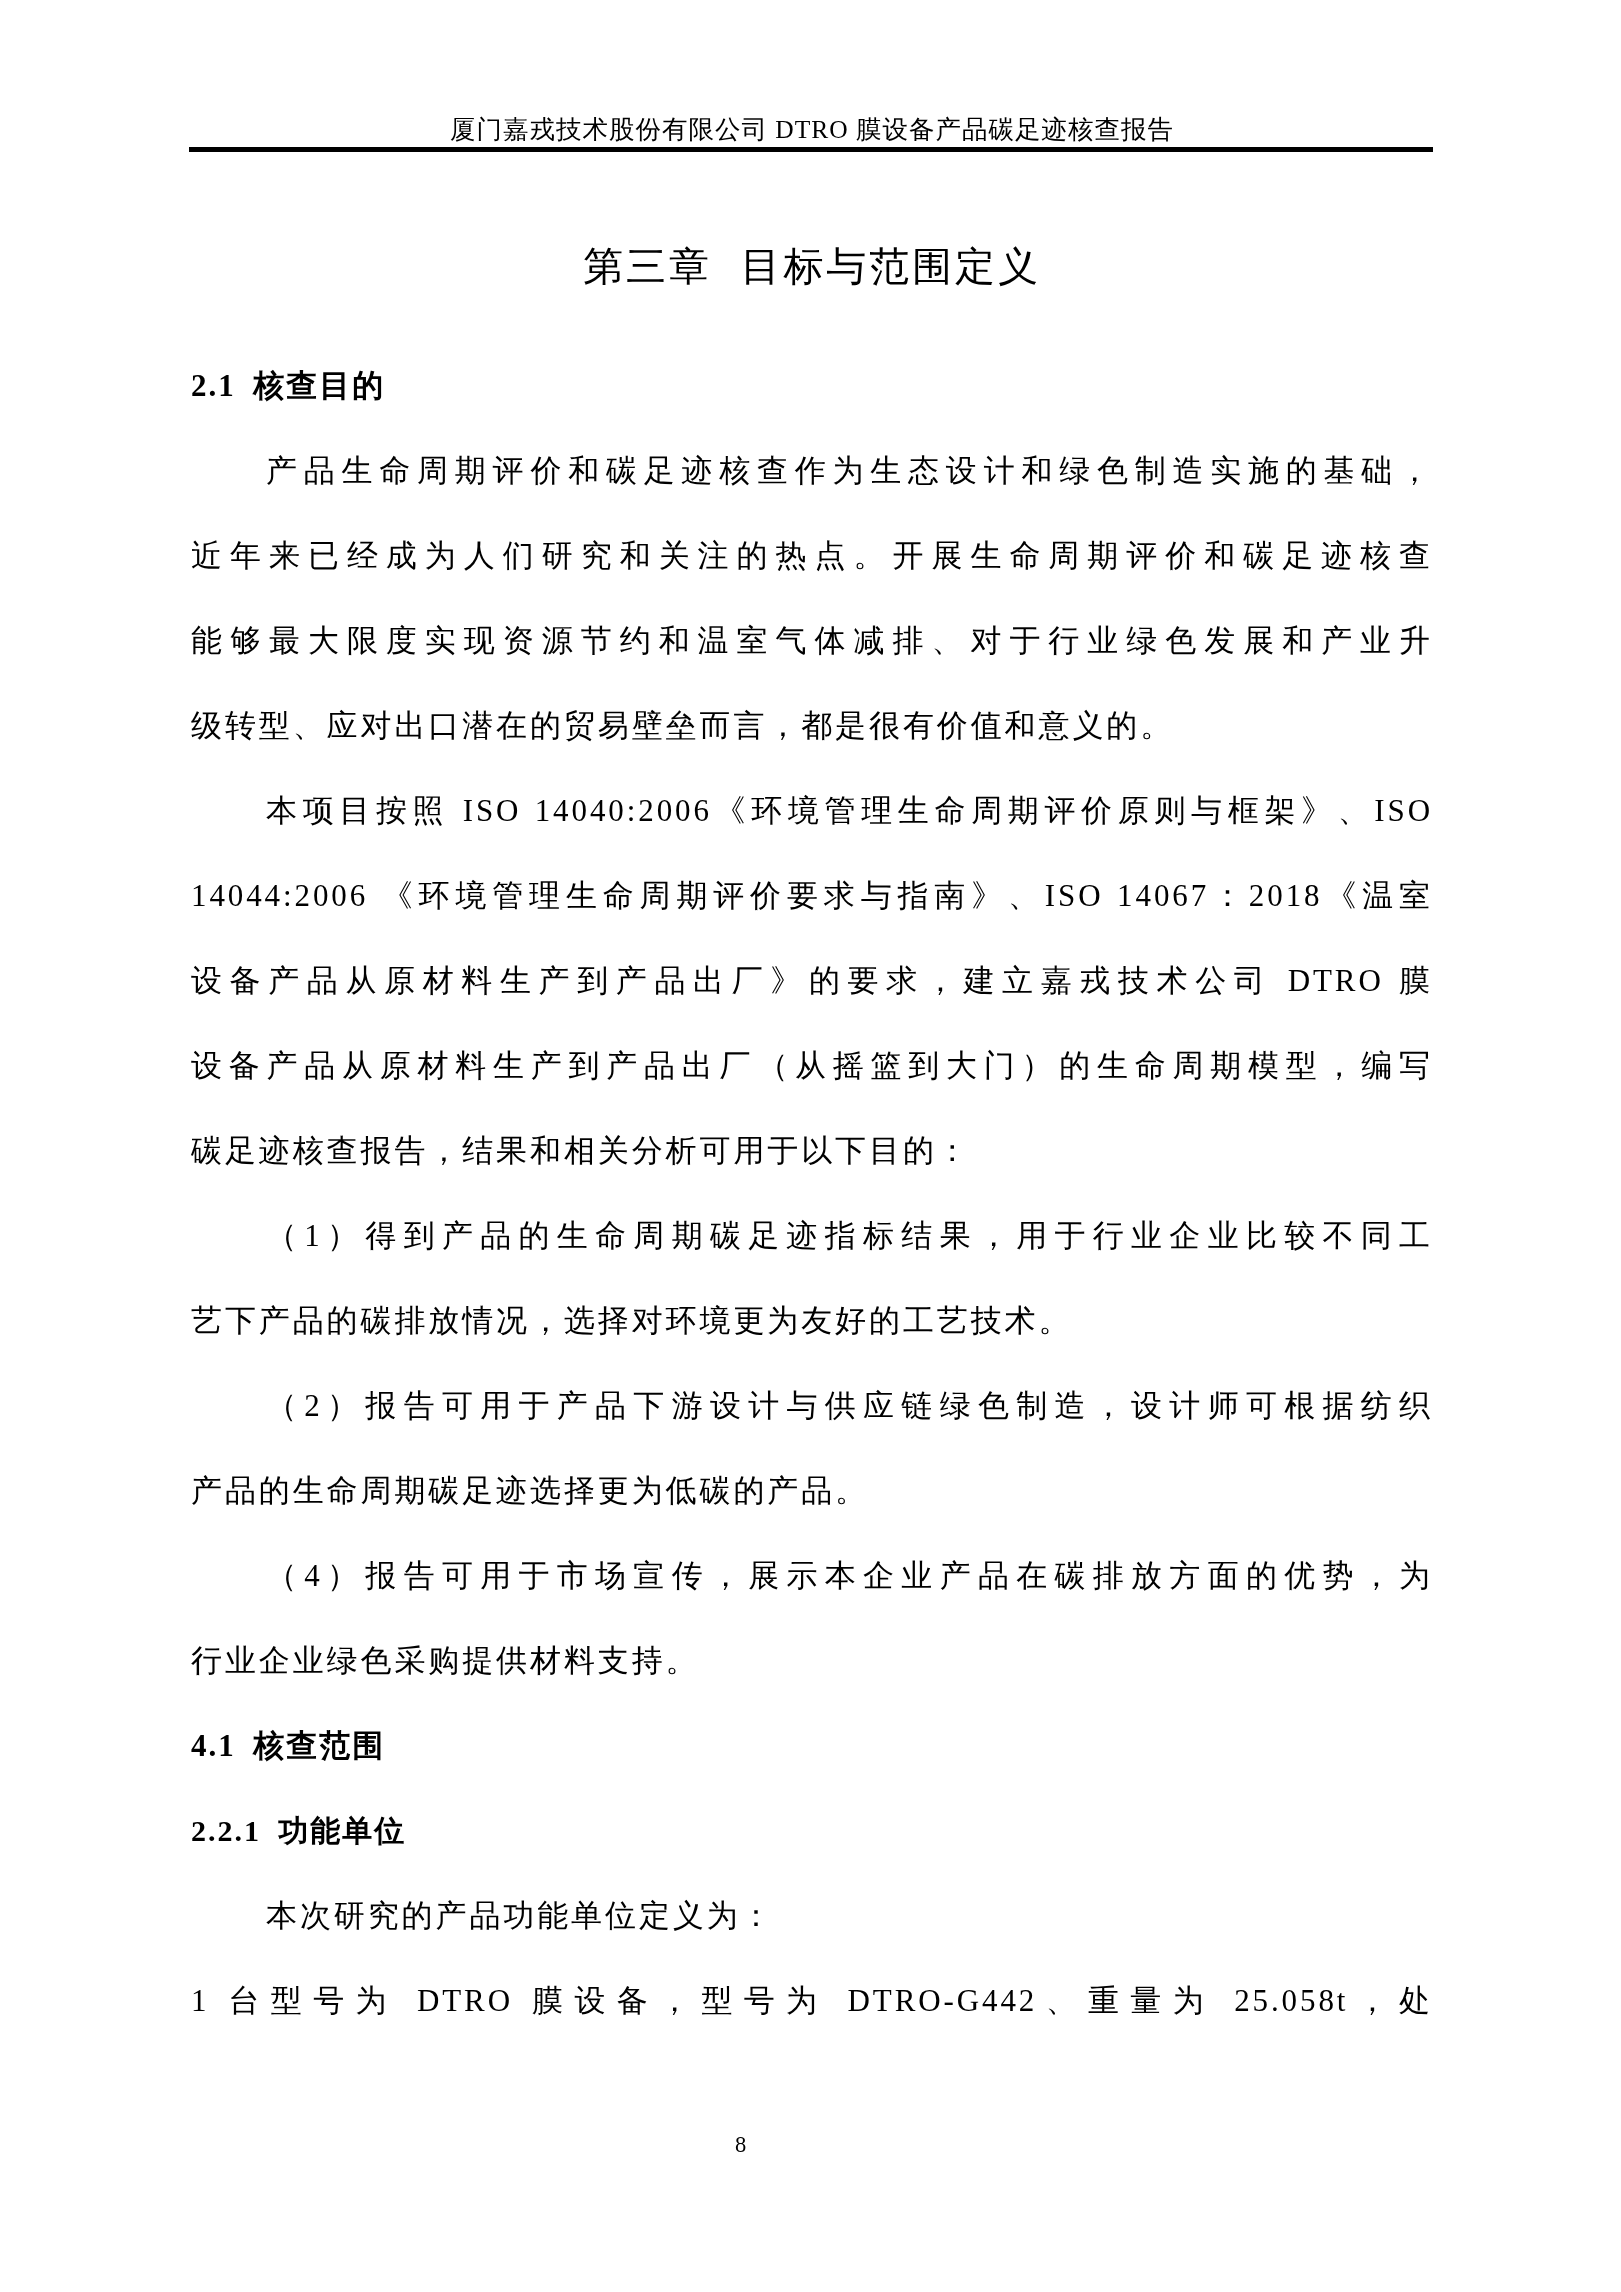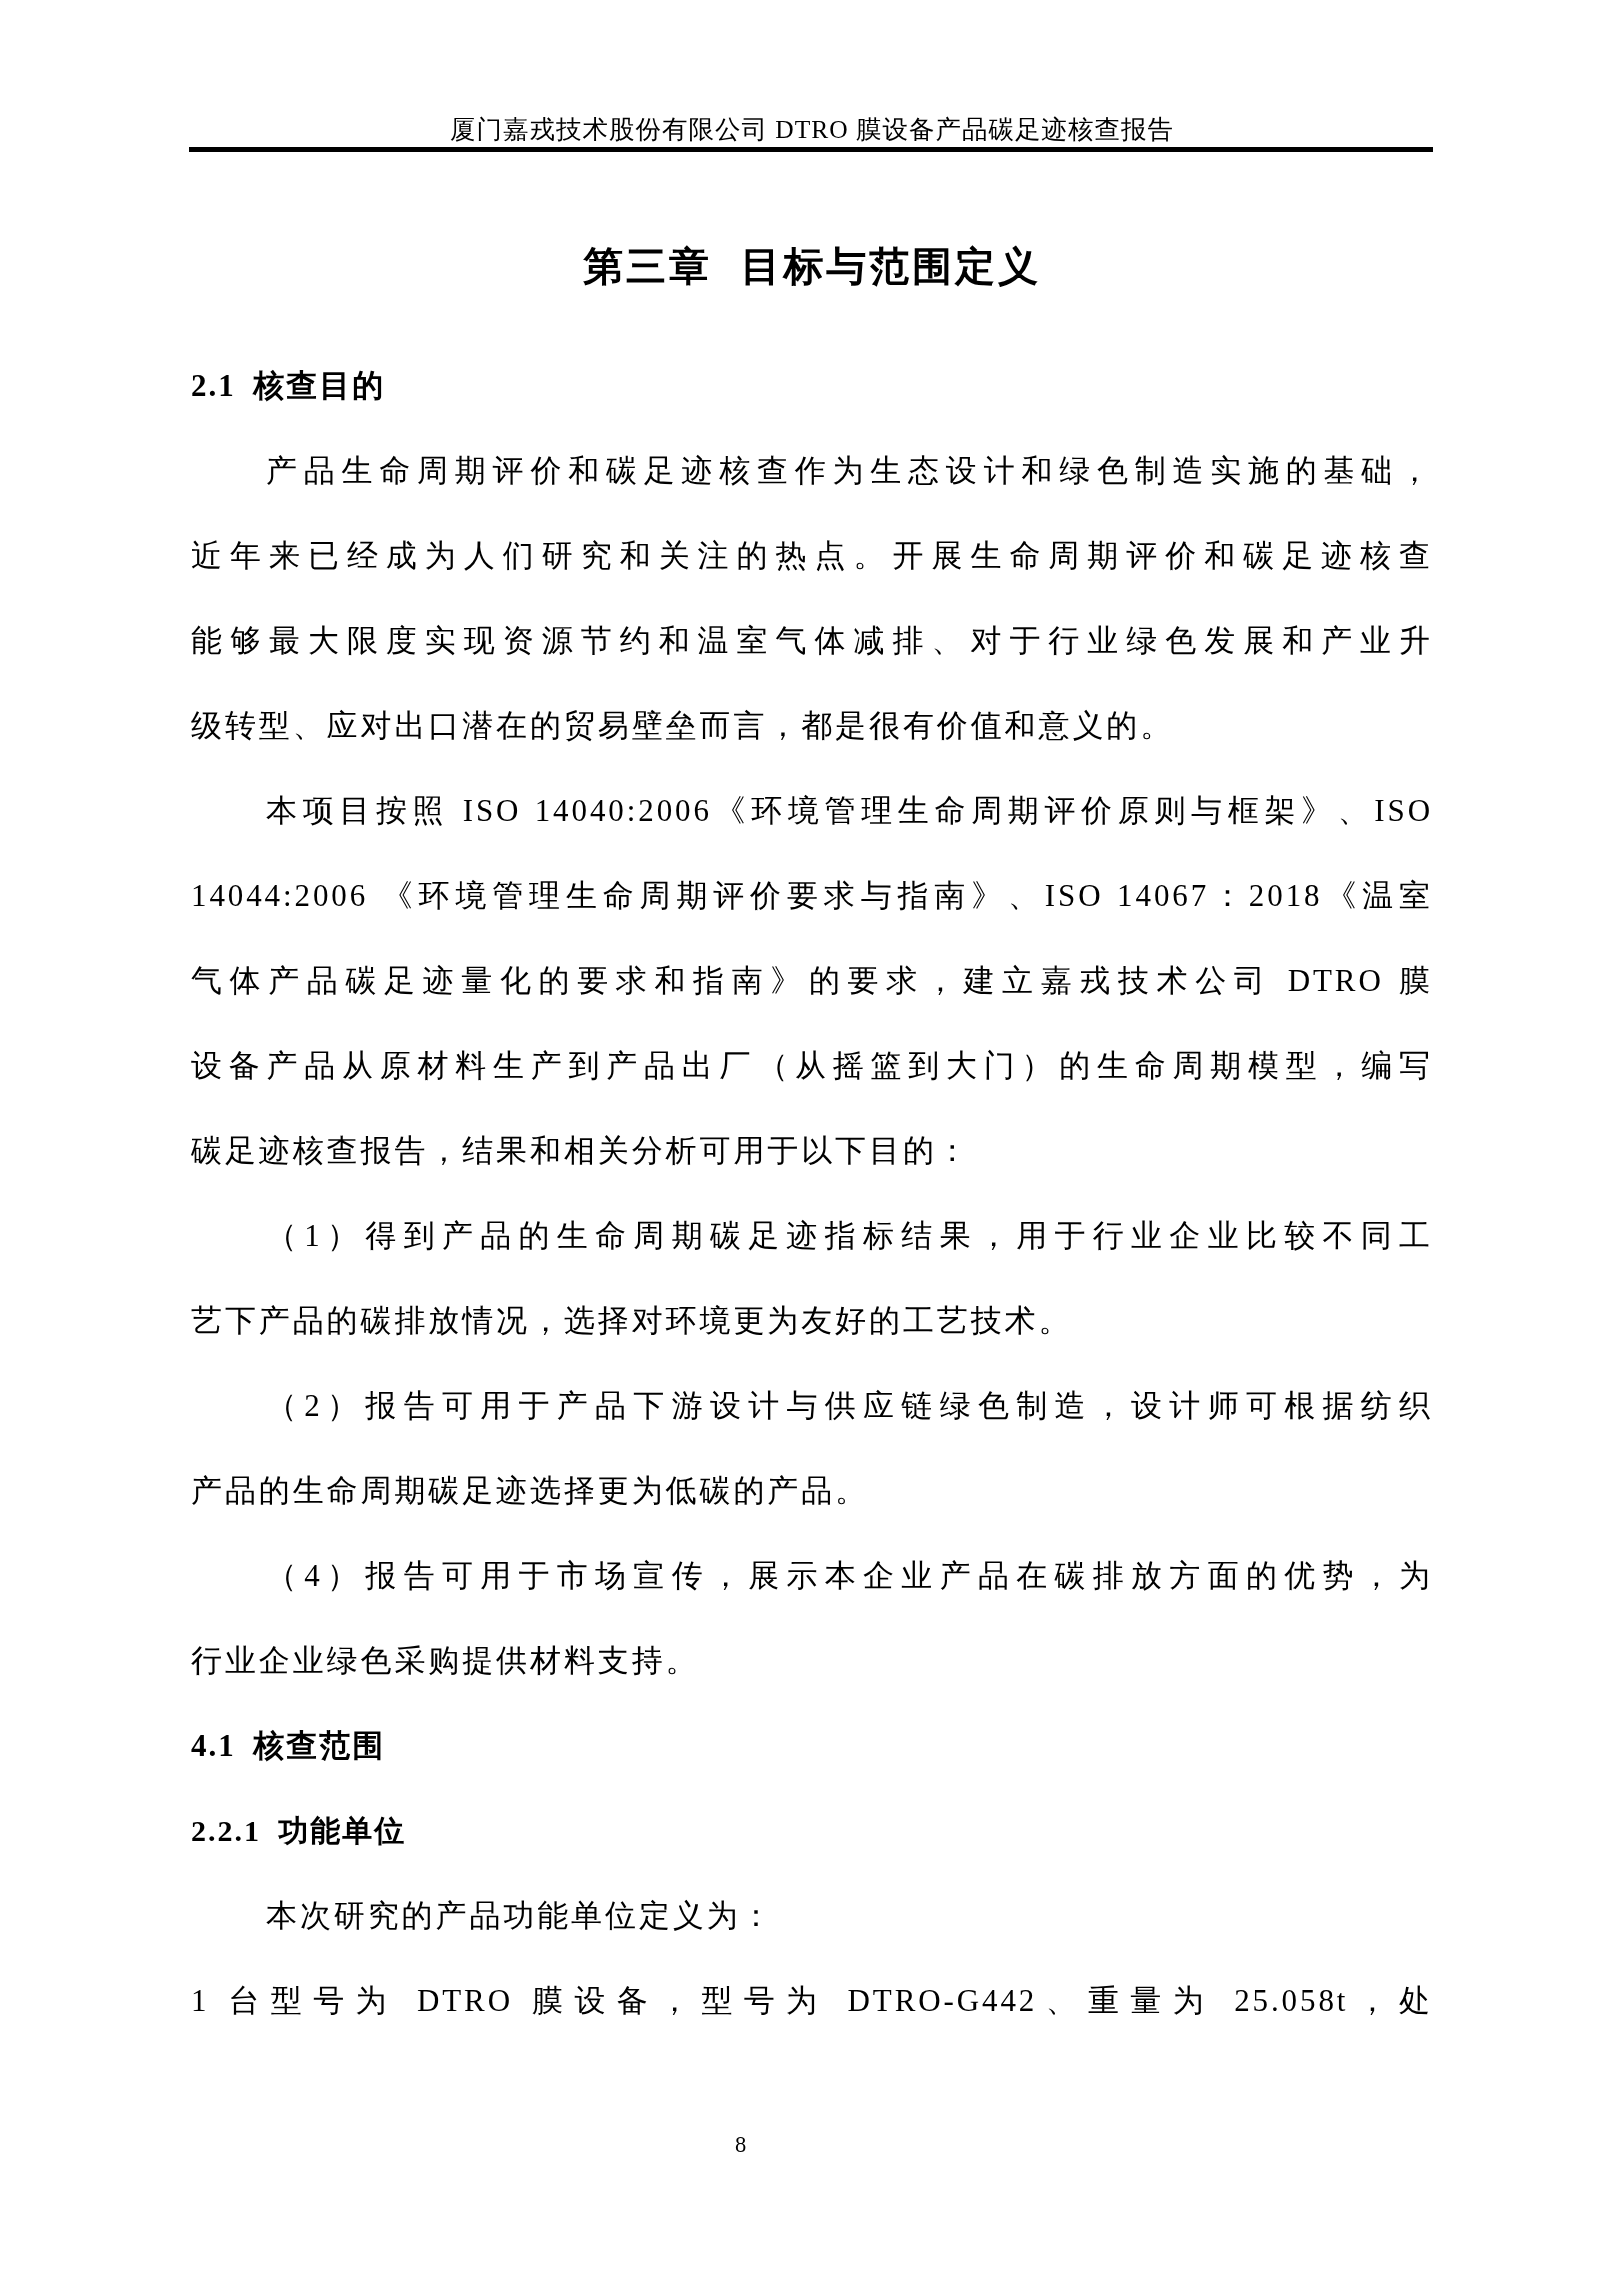--- a/index.html
+++ b/index.html
@@ -40,21 +40,21 @@
   
   .chapter-title {
     position: absolute;
     top: 224px;
     left: 191px;
     width: 1242px;
     height: 85px;
     line-height: 85px;
     margin: 0;
     font-size: 40px;
-    font-weight: bold;
+    font-weight: normal;
     text-align: center;
     letter-spacing: 2.9px;
     word-spacing: 15.7px;
     white-space: nowrap;
   }
   
   .content {
     position: absolute;
     top: 343px;
     left: 191px;
@@ -110,21 +110,21 @@
   <h1 class="chapter-title">第三章 目标与范围定义</h1>
 
   <div class="content" id="content">
       <div class="line h2">2.1 核查目的</div>
       <div class="line indent fill">产品生命周期评价和碳足迹核查作为生态设计和绿色制造实施的基础，</div>
       <div class="line fill">近年来已经成为人们研究和关注的热点。开展生命周期评价和碳足迹核查</div>
       <div class="line fill">能够最大限度实现资源节约和温室气体减排、对于行业绿色发展和产业升</div>
       <div class="line">级转型、应对出口潜在的贸易壁垒而言，都是很有价值和意义的。</div>
       <div class="line indent fill">本项目按照 ISO 14040:2006《环境管理生命周期评价原则与框架》、ISO</div>
       <div class="line fill">14044:2006 《环境管理生命周期评价要求与指南》、ISO 14067：2018《温室</div>
-      <div class="line fill">气体产品碳足迹量化的要求和指南》的要求，建立嘉戎技术公司 DTRO 膜</div>
+      <div class="line fill">设备产品从原材料生产到产品出厂》的要求，建立嘉戎技术公司 DTRO 膜</div>
       <div class="line fill">设备产品从原材料生产到产品出厂（从摇篮到大门）的生命周期模型，编写</div>
       <div class="line">碳足迹核查报告，结果和相关分析可用于以下目的：</div>
       <div class="line indent fill">（1）得到产品的生命周期碳足迹指标结果，用于行业企业比较不同工</div>
       <div class="line">艺下产品的碳排放情况，选择对环境更为友好的工艺技术。</div>
       <div class="line indent fill">（2）报告可用于产品下游设计与供应链绿色制造，设计师可根据纺织</div>
       <div class="line">产品的生命周期碳足迹选择更为低碳的产品。</div>
       <div class="line indent fill">（4）报告可用于市场宣传，展示本企业产品在碳排放方面的优势，为</div>
       <div class="line">行业企业绿色采购提供材料支持。</div>
       <div class="line h2">4.1 核查范围</div>
       <div class="line h3">2.2.1 功能单位</div>

